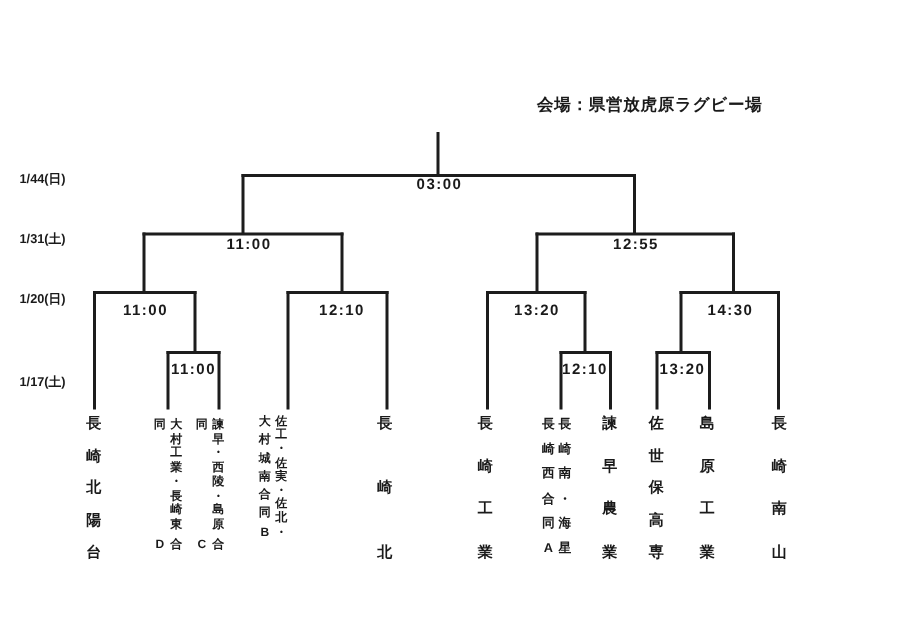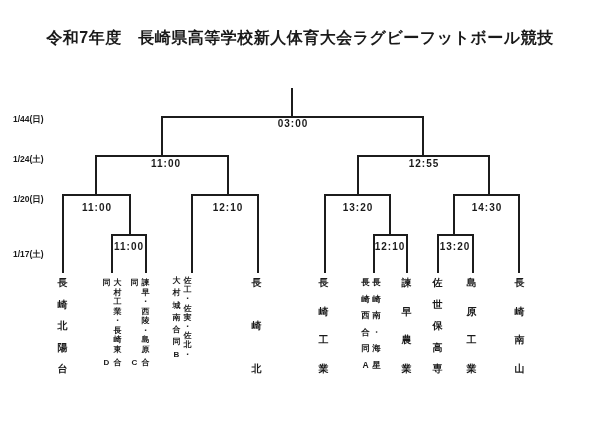--- a/index.html
+++ b/index.html
@@ -34,24 +34,24 @@
   .col.sp82{width:11px;height:82px;font-size:8px;justify-content:space-between;}
   .col.sp82 span{line-height:8.5px;}
   .col.sp92{width:11px;height:92px;font-size:8.5px;justify-content:space-between;}
   .col.sp92 span{line-height:9px;}
 </style>
 </head>
 <body>
 
 <div class="page">
 
-  <div class="title">令和7年度　長崎県高等学校新人体育大会ラグビーフットボール競技</div>
+  <div class="venue">会場：県営放虎原ラグビー場</div>
 
   <div class="date" style="top:114px">1/44(日)</div>
-  <div class="date" style="top:154px">1/24(土)</div>
+  <div class="date" style="top:154px">1/31(土)</div>
   <div class="date" style="top:194px">1/20(日)</div>
   <div class="date" style="top:249px">1/17(土)</div>
 
   <div class="vline" style="left:291px;top:88px;height:29px"></div>
 
   <div class="hline" style="left:161px;top:116px;width:263px"></div>
   <div class="vline" style="left:161px;top:116px;height:40px"></div>
   <div class="vline" style="left:422px;top:116px;height:40px"></div>
 
   <div class="hline" style="left:95px;top:155px;width:134px"></div>

